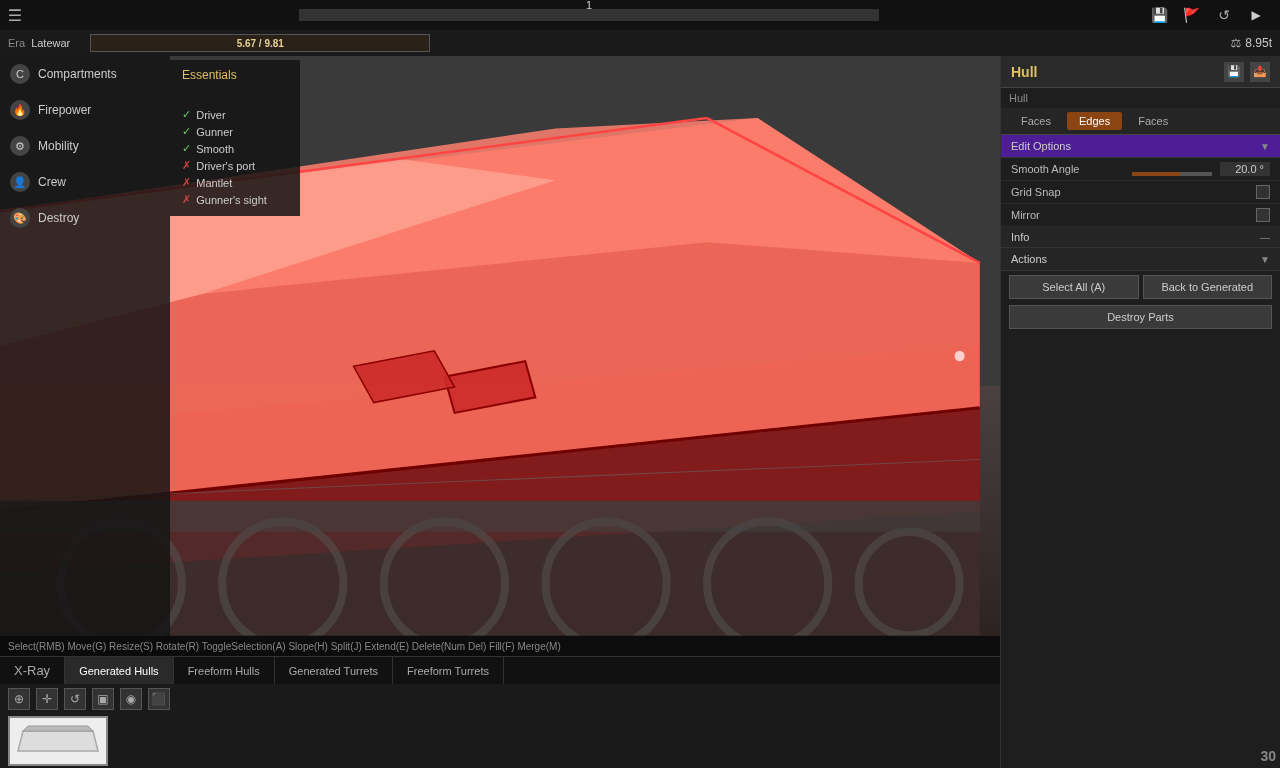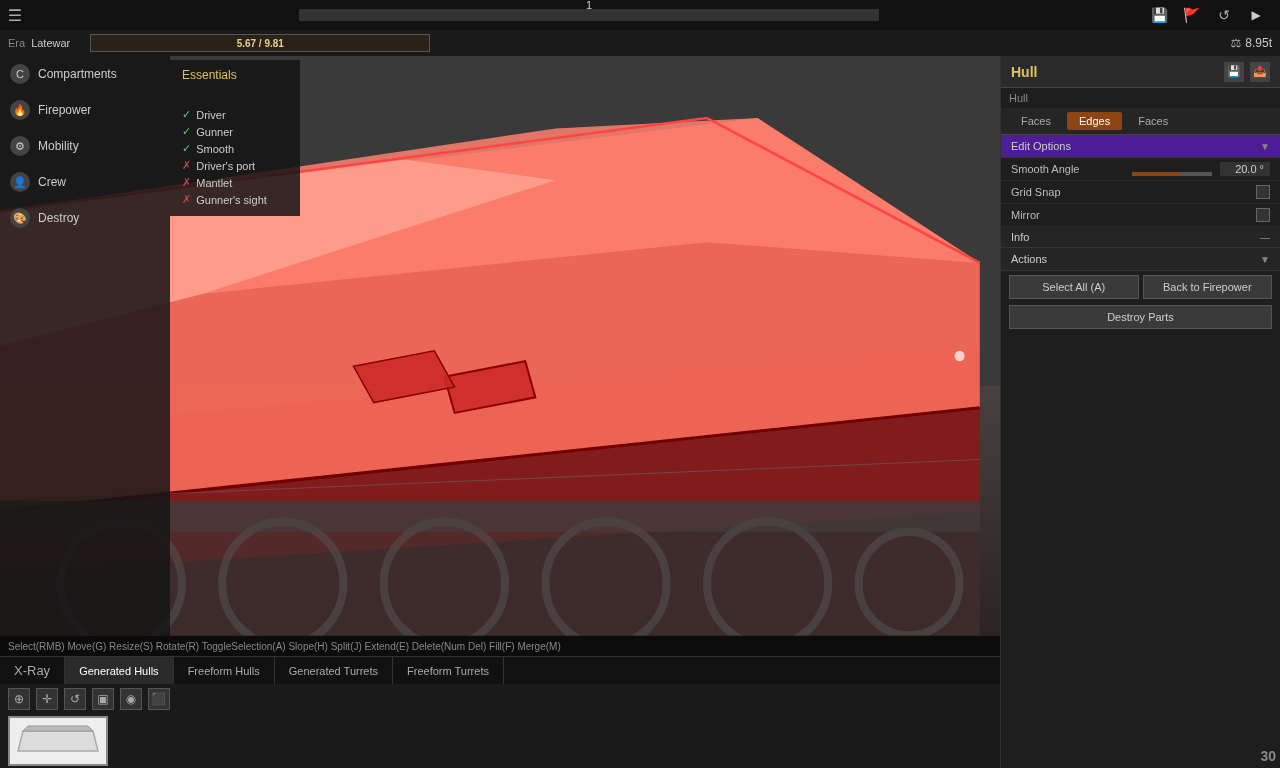--- a/index.html
+++ b/index.html
@@ -690,18 +690,18 @@
     <span class="info-arrow">—</span>
   </div>
 
   <div class="actions-header">
     <span class="actions-title">Actions</span>
     <span class="section-arrow">▼</span>
   </div>
 
   <div class="action-row">
     <div class="action-btn">Select All (A)</div>
-    <div class="action-btn">Back to Firepower</div>
+    <div class="action-btn">Back to Generated</div>
   </div>
 
   <div class="action-btn-full">Destroy Parts</div>
 
 </div>
 
 </body></html>

